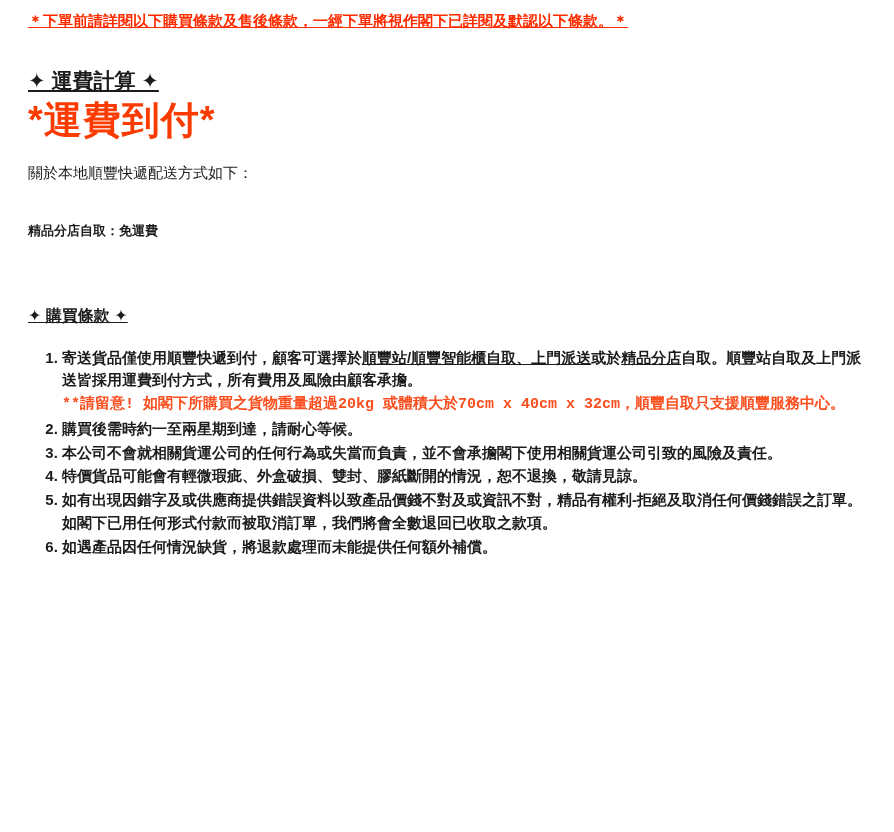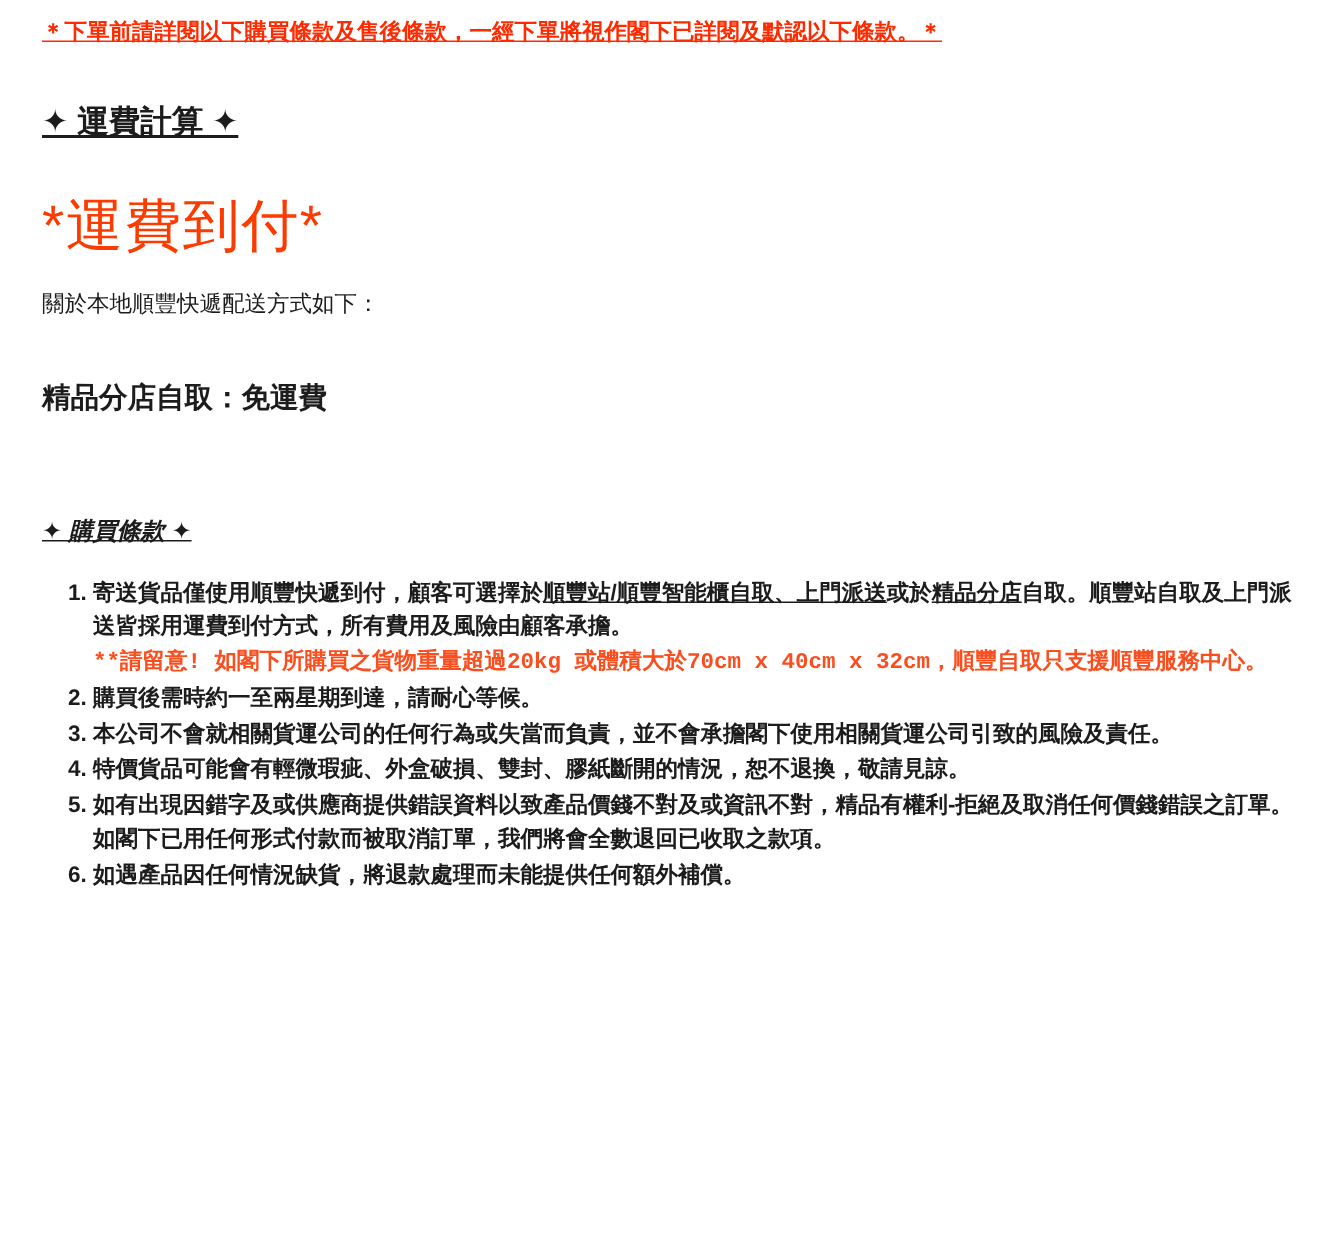--- a/index.html
+++ b/index.html
@@ -21,23 +21,22 @@
     margin-top:36px;
     font-size:21px; font-weight:bold;
     text-decoration:underline;
   }
   .sub-heading {
     margin-top:4px;
     font-size:21px; font-weight:bold;
   }
 
   .big-highlight {
-    margin-top:30px;
     color:var(--highlight_red,#fb3b00);
-    font-size:38px; font-weight:normal;
+    font-size:38px; font-weight:bold;
     letter-spacing:1px;
   }
 
   .body-par {
     margin-top:20px;
     font-size:15px; line-height:1.7;
     max-width:848px;
   }
   .intro-par { margin-top:14px; font-size:15px; line-height:1.7; }
 
@@ -57,28 +56,27 @@
   }
 
   .red-note {
     margin-top:10px;
     color:var(--accent_red,#ff2b00);
     font-size:15px;
   }
 
   .pickup-line {
     margin-top:36px;
-    font-size:19px; font-weight:bold;
+    font-size:13px; font-weight:bold;
   }
 
   .terms-heading {
     margin-top:66px;
     font-size:16px; font-weight:bold;
     text-decoration:underline;
-    font-style:italic;
   }
 
   ol.terms-list {
     margin-top:20px;
     padding-left:34px;
     font-size:15px; font-weight:bold;
     max-width:846px;
   }
   ol.terms-list li {
     line-height:1.52;

